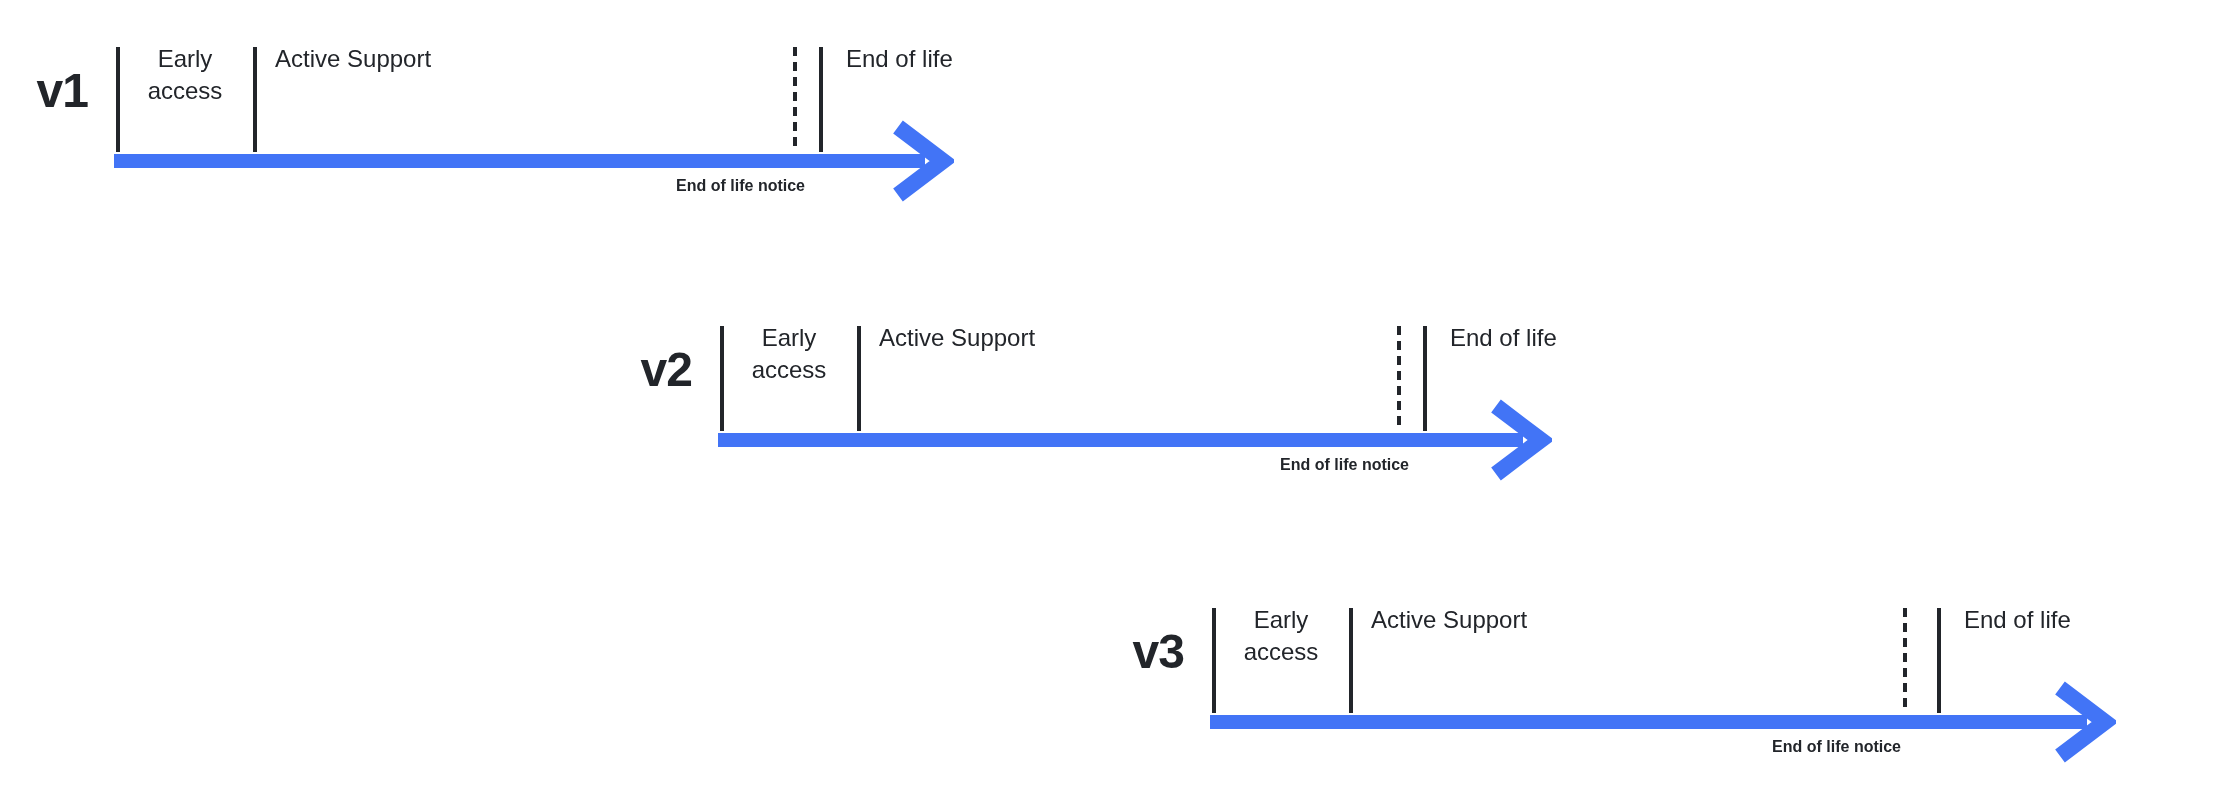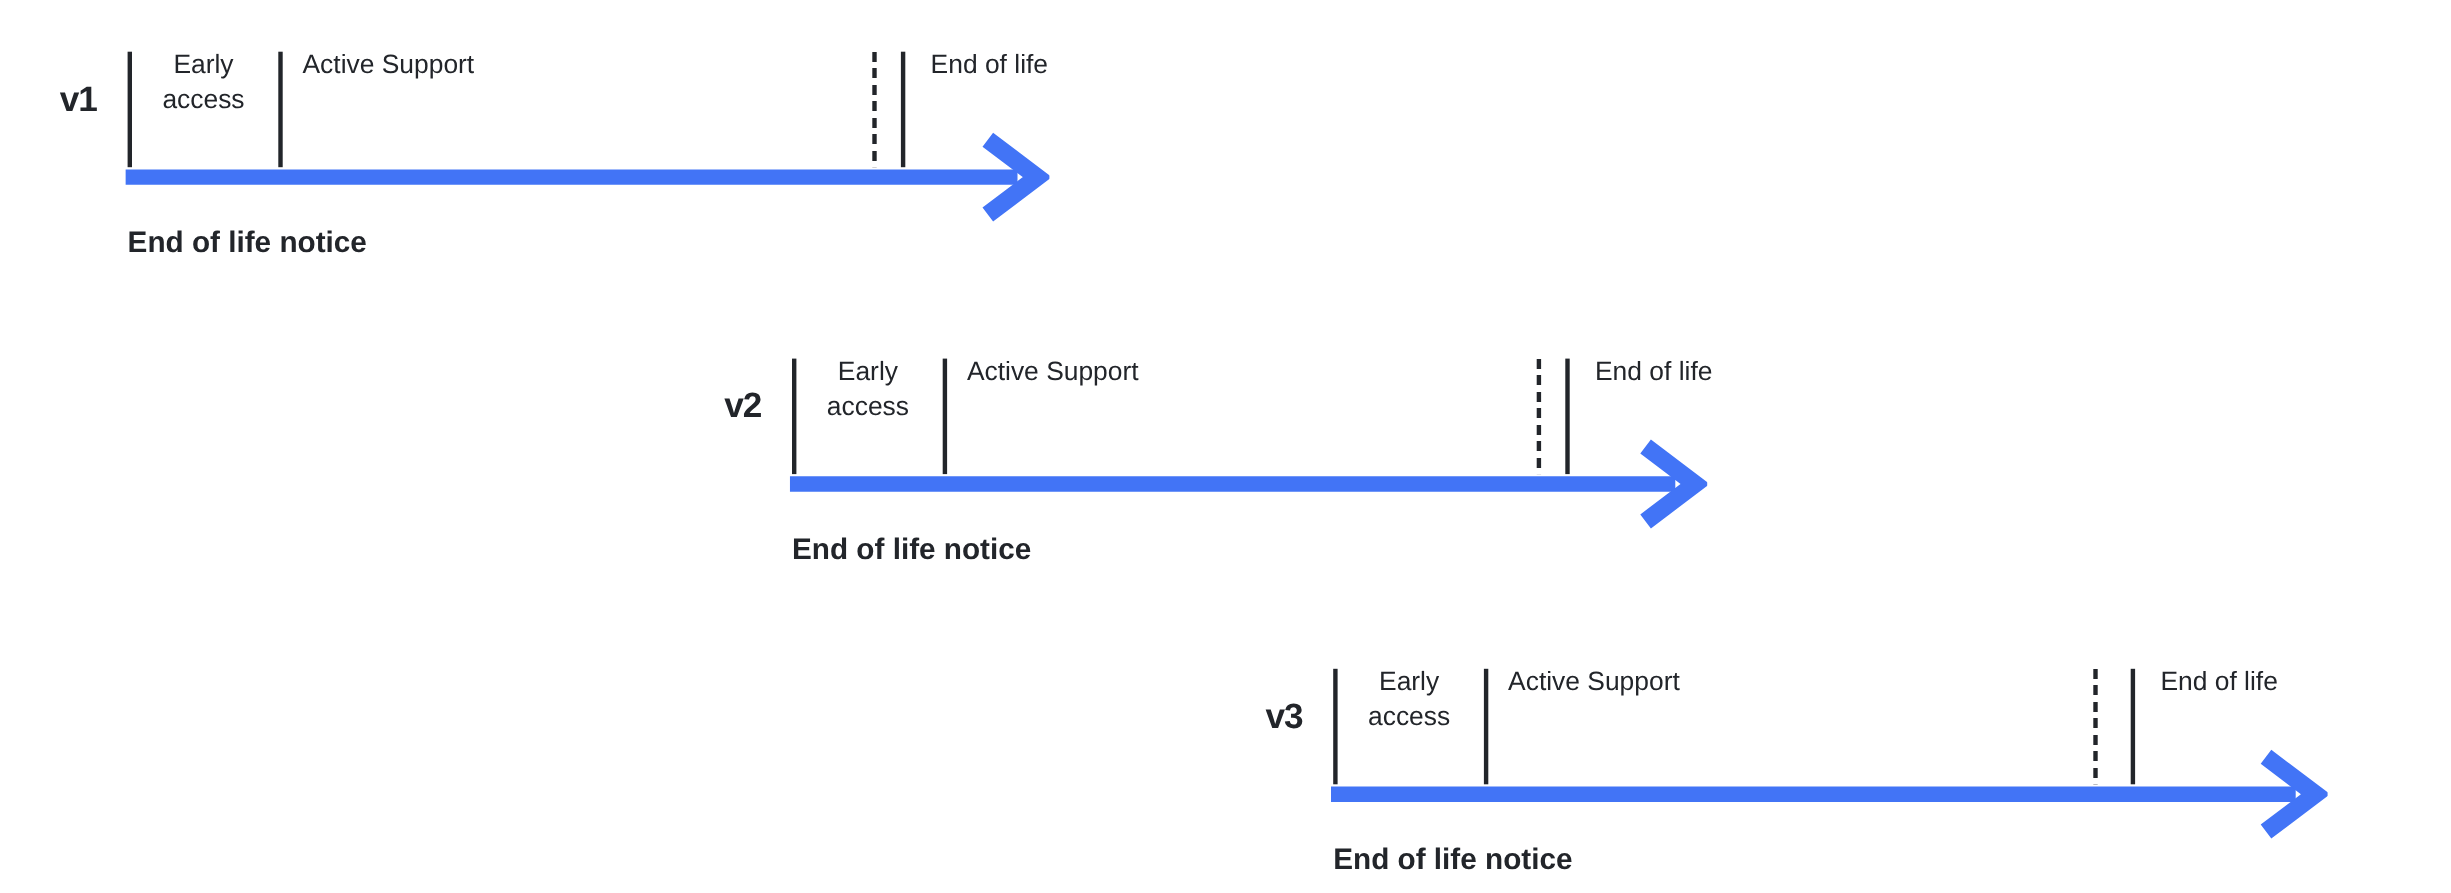--- a/index.html
+++ b/index.html
@@ -15,21 +15,21 @@
   }
   .canvas{position:absolute;left:0;top:0;width:2228px;height:812px;background:var(--background);}
 
   .timeline{position:absolute;height:180px;}
   #t1{left:116px;top:47px;width:840px;}
   #t2{left:720px;top:326px;width:834px;}
   #t3{left:1212px;top:608px;width:906px;}
 
   .version{
     position:absolute;right:calc(100% + 28px);top:43px;transform:translateY(-50%);
-    font-size:32px;font-weight:700;color:var(--ink);white-space:nowrap;letter-spacing:-1px;
+    font-size:48px;font-weight:700;color:var(--ink);white-space:nowrap;letter-spacing:-1px;
   }
 
   .tick{position:absolute;top:0;width:4px;height:105px;background:var(--ink);}
   .tick-start{left:0;}
   .tick-support{left:137px;}
   #t1 .tick-dashed{left:677px;} #t1 .tick-eol{left:703px;}
   #t2 .tick-dashed{left:677px;} #t2 .tick-eol{left:703px;}
   #t3 .tick-dashed{left:691px;} #t3 .tick-eol{left:725px;}
   .tick-dashed{
     position:absolute;top:0;width:4px;height:105px;background:transparent;
@@ -42,22 +42,22 @@
   .label-early{left:19px;width:100px;}
   .label-active{left:159px;white-space:nowrap;}
   .label-eol{white-space:nowrap;margin-left:12px;}
   #t1 .label-eol{left:718px;}
   #t2 .label-eol{left:718px;}
   #t3 .label-eol{left:740px;}
 
   .arrow{position:absolute;left:-2px;top:68px;display:block;}
 
   .notice{
-    position:absolute;left:0;top:130px;width:689px;text-align:left;
-    font-size:27px;font-weight:700;color:var(--ink);white-space:nowrap;margin-top:28px;
+    position:absolute;left:0;top:130px;width:689px;text-align:right;
+    font-size:16px;font-weight:700;color:var(--ink);white-space:nowrap;
   }
 </style>
 </head>
 <body>
 
 <div class="canvas">
 
   <section class="timeline" id="t1">
     <div class="version">v1</div>
     <div class="tick tick-start"></div>

